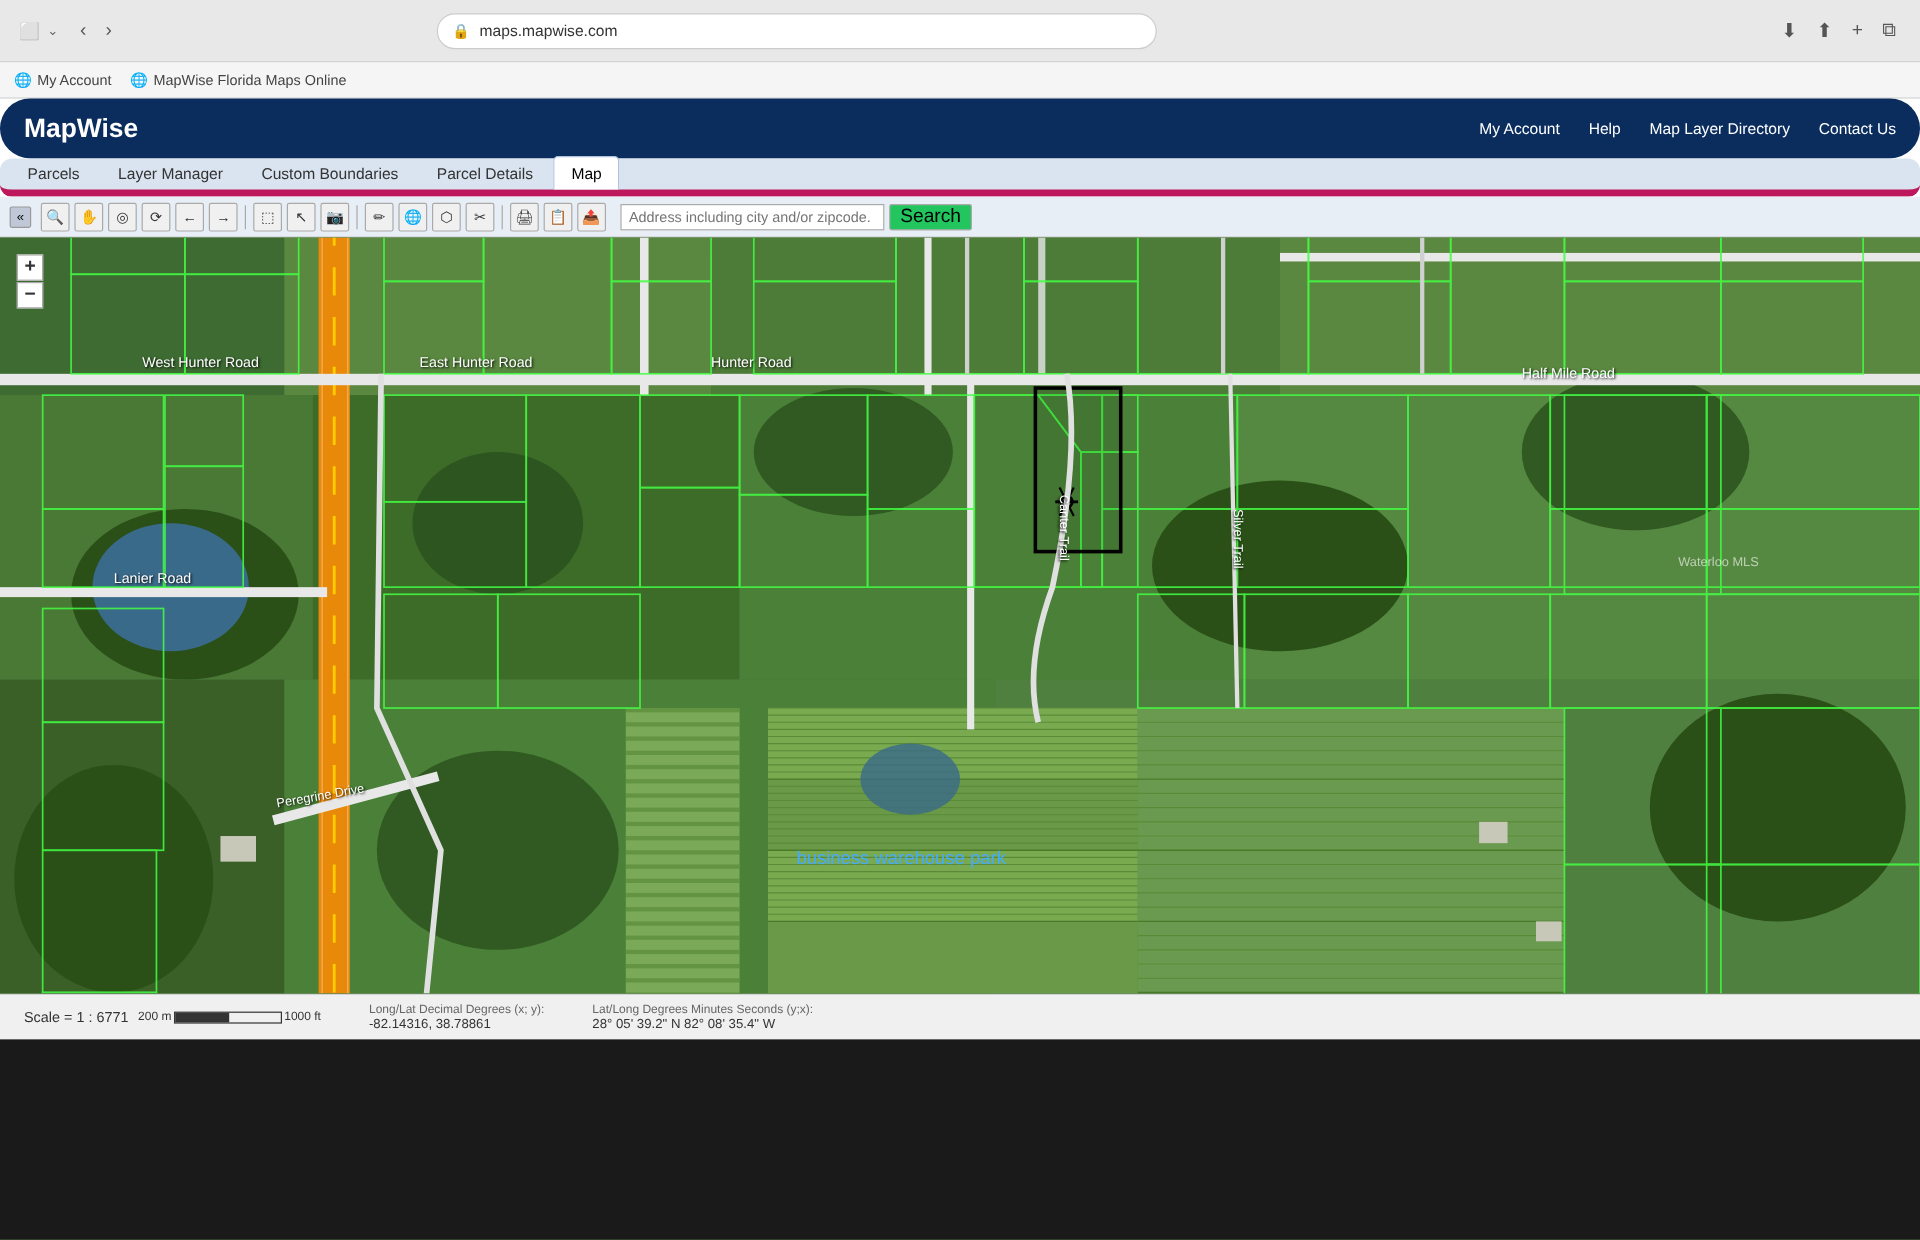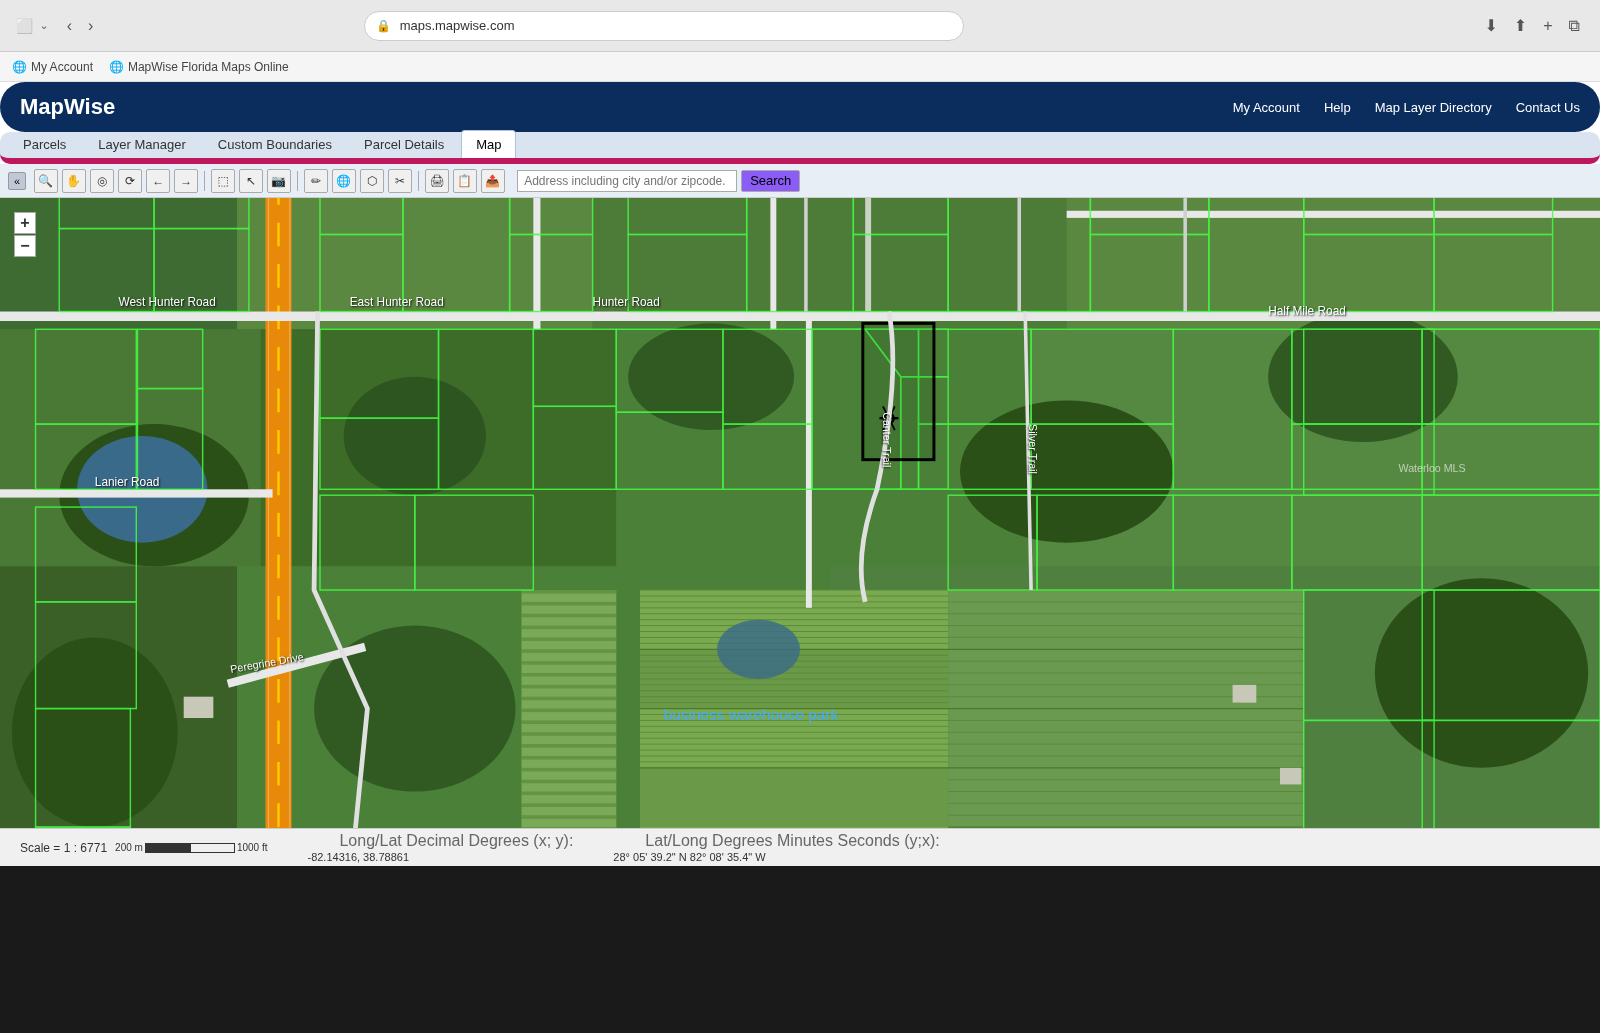--- a/index.html
+++ b/index.html
@@ -202,23 +202,23 @@
     .search-input {
       height: 22px;
       width: 220px;
       border: 1px solid #aaa;
       padding: 0 6px;
       font-size: 12px;
     }
     .search-btn {
       height: 22px;
       padding: 0 8px;
-      background: #8b5cf6;
+      background: #22c55e;
       border: 1px solid #aaa;
-      font-size: 13px;
+      font-size: 16px;
       cursor: pointer;
       border-radius: 2px;
     }
 
     
     .map-container {
       position: relative;
       width: 100%;
       height: 630px;
       overflow: hidden;
@@ -280,23 +280,22 @@
       flex-direction: row;
       align-items: center;
       gap: 2px;
     }
     .coords-section {
       display: flex;
       flex-direction: column;
       gap: 1px;
     }
     .coords-label {
-      font-size: 16px;
+      font-size: 10px;
       color: #666;
-      margin-left: 32px;
     }
     .coords-value {
       font-size: 11px;
     }
   </style>
 </head>
 <body>
 
 <div class="browser-chrome">
   <div class="browser-titlebar">

